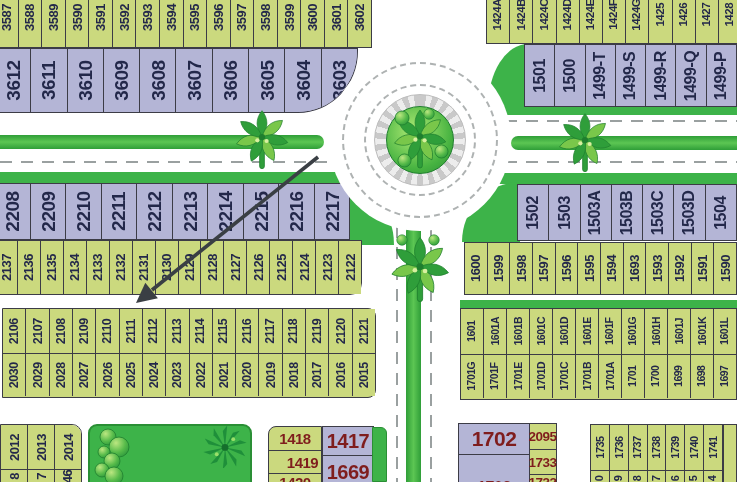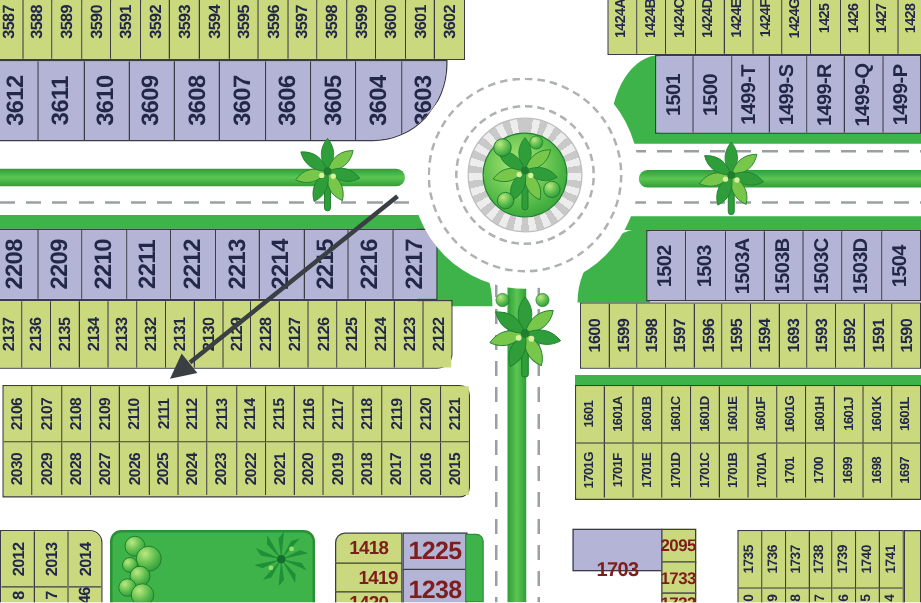--- a/index.html
+++ b/index.html
@@ -643,29 +643,32 @@
       </div>
     <div class="hcell greenbg" style="height:24px;">
         <span class="ht" style="font-size:15px;margin-left:15px;">1419</span>
       </div>
     <div class="hcell greenbg topflush" style="height:32px;">
         <span class="ht" style="font-size:15px;">1420</span>
       </div>
   </div>
   <div class="abs" style="left:322px;top:427px;width:52px;">
     <div class="hcell lavbg" style="height:31px;">
-        <span class="ht" style="font-size:20px;">1225</span>
+        <span class="ht" style="font-size:20px;">1417</span>
       </div>
     <div class="hcell lavbg" style="height:34px;">
-        <span class="ht" style="font-size:20px;">1238</span>
+        <span class="ht" style="font-size:20px;">1669</span>
       </div>
   </div>
   <div class="abs gband" style="left:372px;top:427px;width:15px;height:55px;border:1.5px solid #2a8f35;border-radius:0 6px 0 0;box-sizing:border-box;"></div>
 
   <div class="abs" style="left:458px;top:424px;width:72px;">
+    <div class="hcell lavbg" style="height:33px;">
+        <span class="ht" style="font-size:21px;">1702</span>
+      </div>
     <div class="hcell lavbg" style="height:34px;">
         <span class="ht" style="font-size:16px;margin-top:34px;">1703</span>
       </div>
   </div>
   <div class="abs" style="left:528.5px;top:424px;width:28px;">
     <div class="hcell greenbg" style="height:28px;">
         <span class="ht" style="font-size:13.5px;">2095</span>
       </div>
     <div class="hcell greenbg" style="height:26px;">
         <span class="ht" style="font-size:13.5px;">1733</span>

